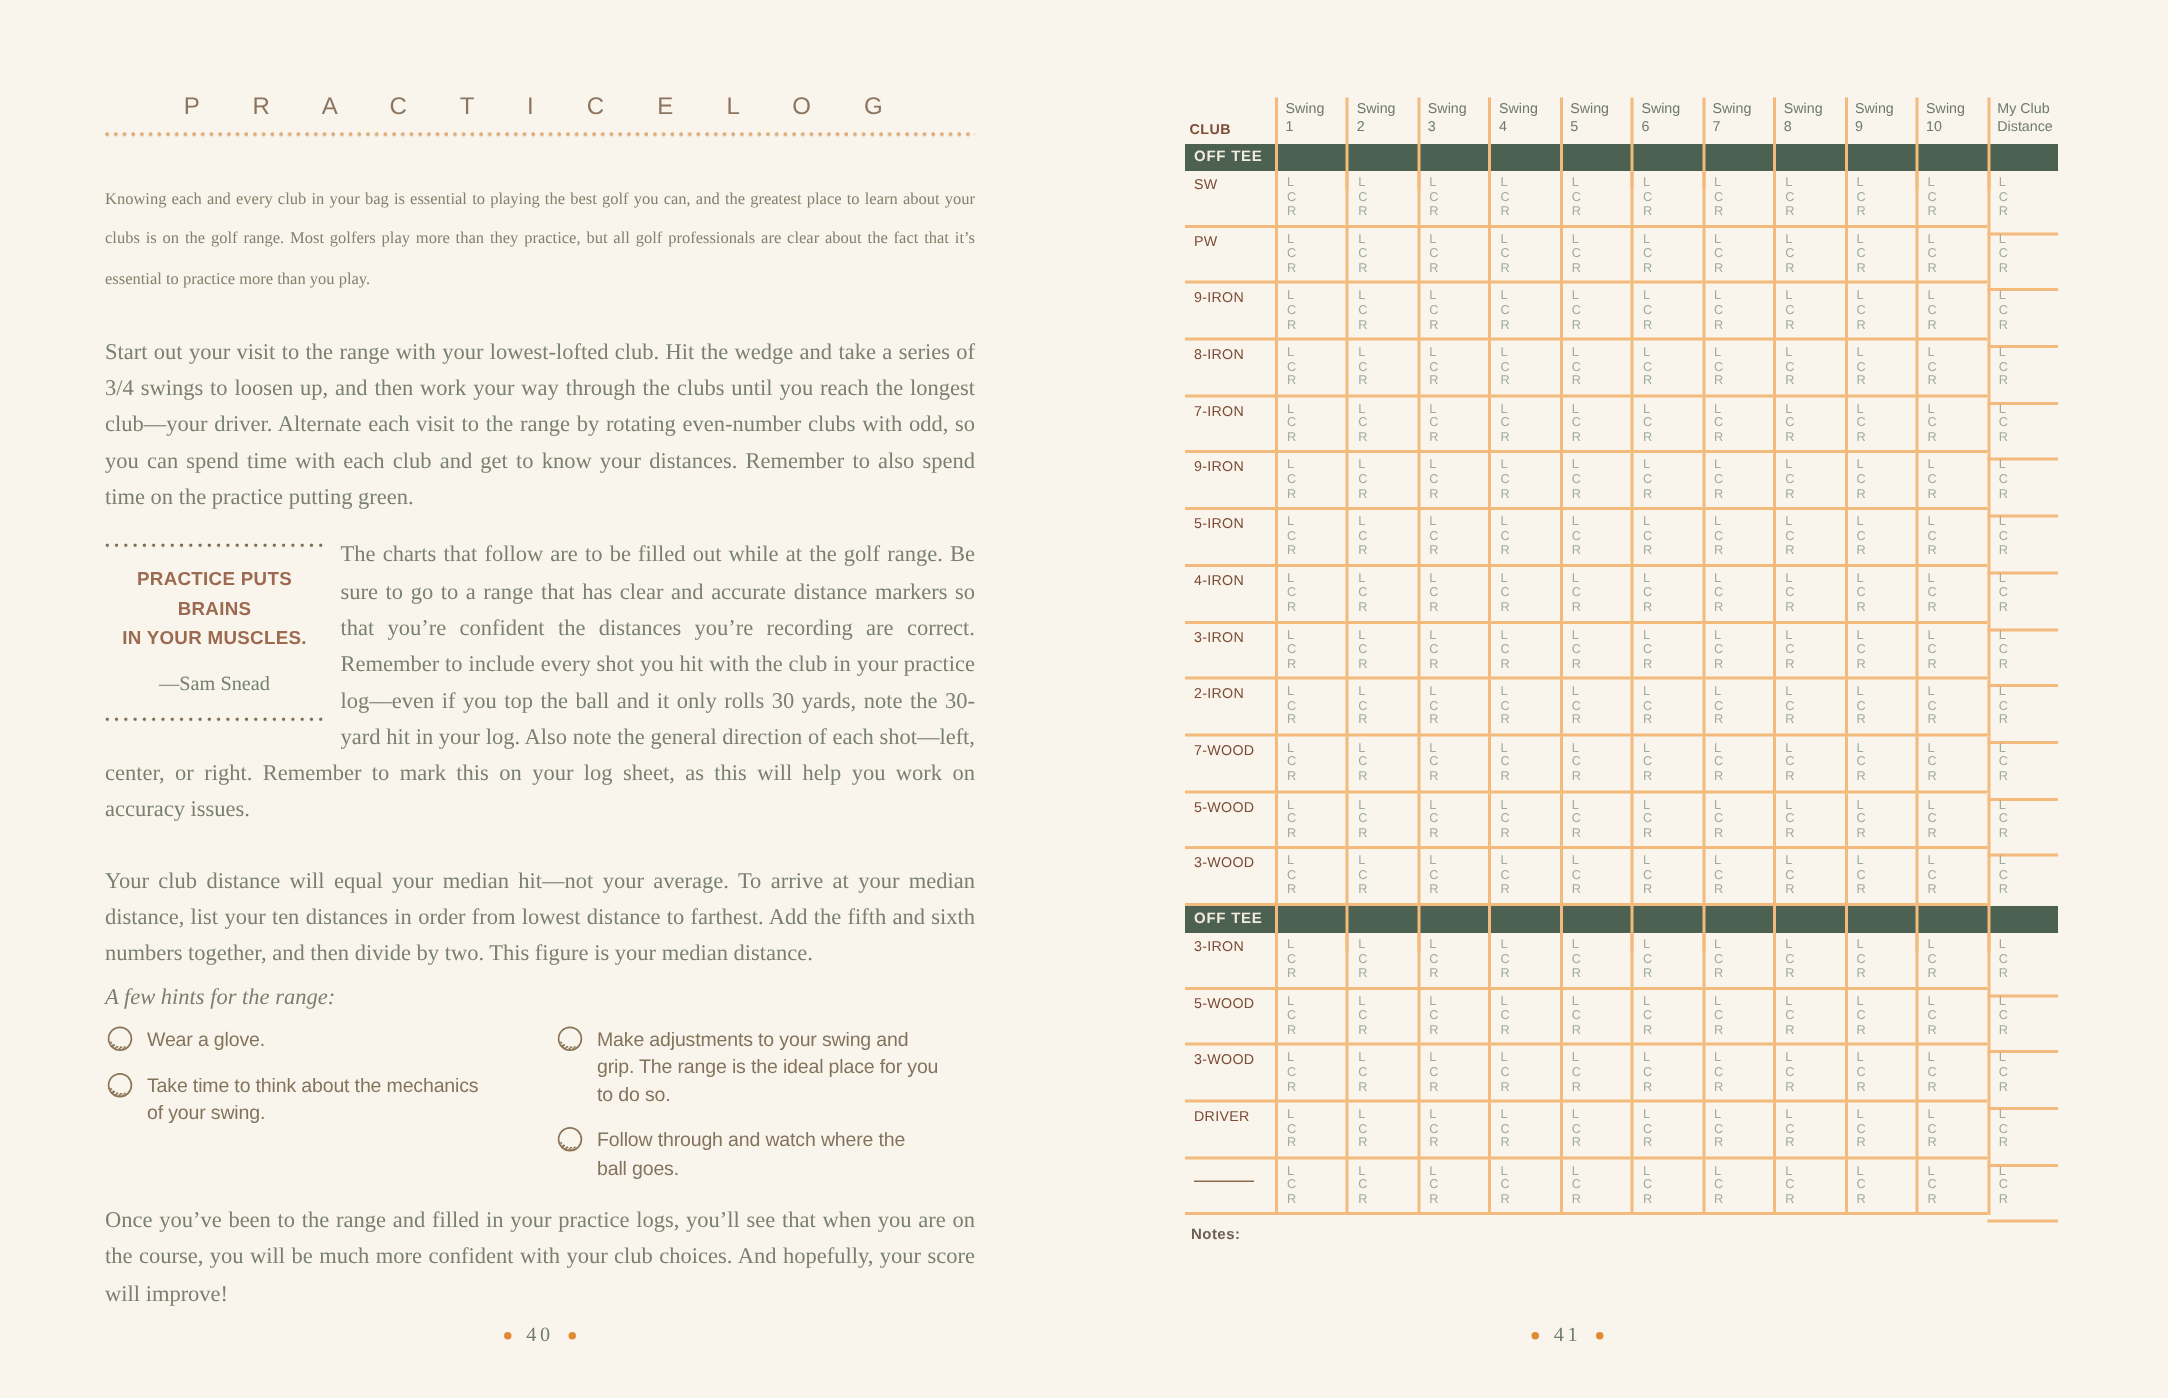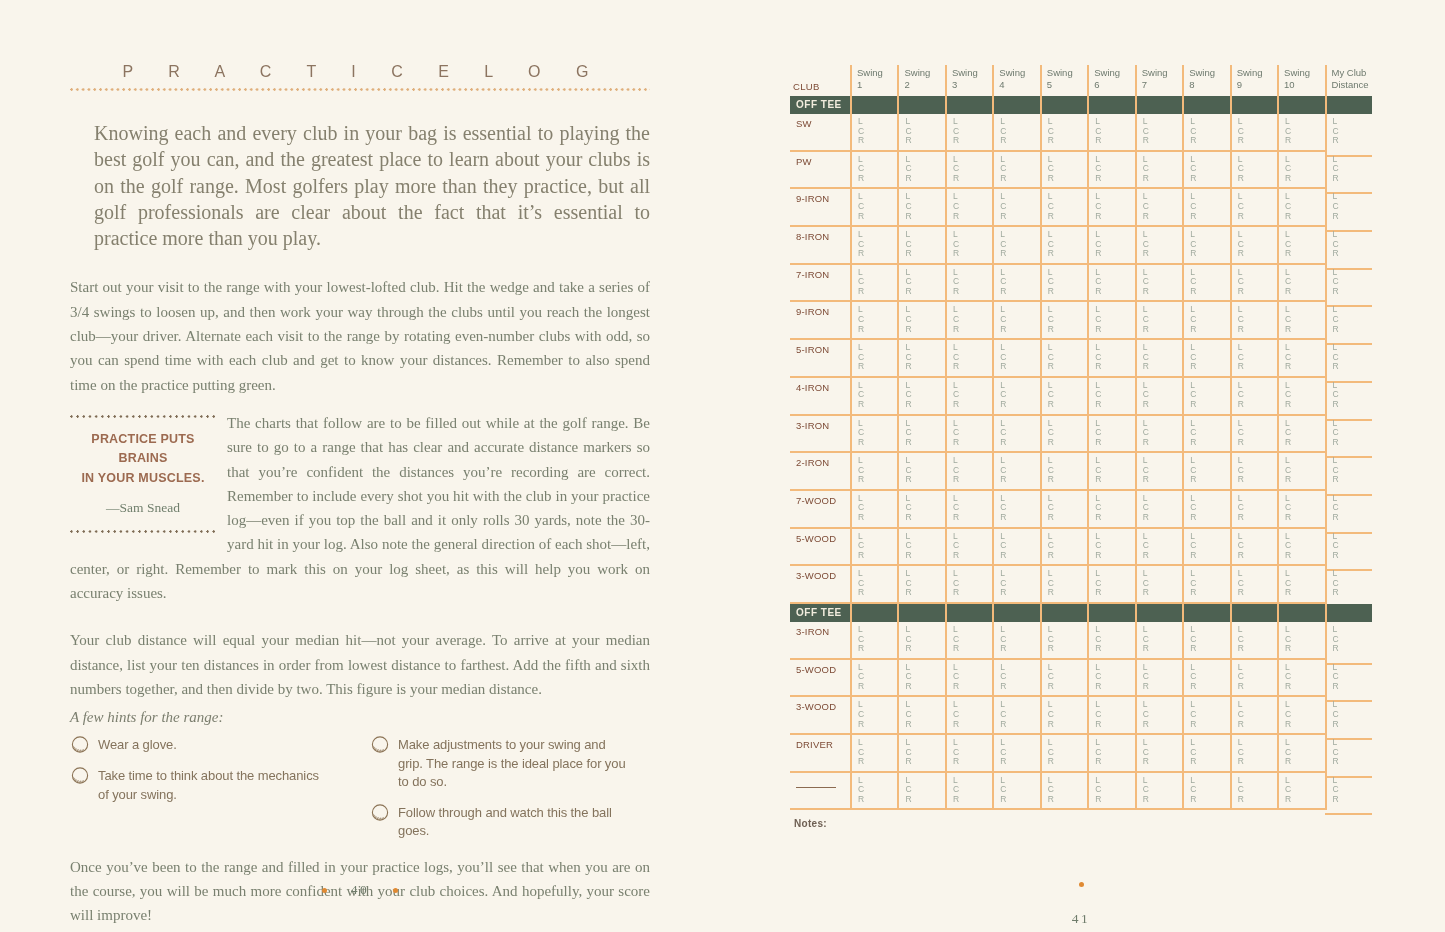--- a/index.html
+++ b/index.html
@@ -35,21 +35,21 @@
     margin-top:7px;text-align:center;line-height:20px;
     font-family:"Liberation Sans", sans-serif;
     font-size:16px;letter-spacing:9px;word-spacing:13px;color:var(--title);
   }
   .dotrule{
     height:3px;margin-top:6px;
     background-image:radial-gradient(circle at 1.5px 1.5px, var(--rule) 1.2px, transparent 1.45px);
     background-size:5.8px 3px;background-repeat:repeat-x;
   }
   p{margin:0;}
-  .lead{margin-top:29px;font-size:20px;line-height:26.3px;color:var(--lead);text-align:justify;margin-left:24px;}
+  .lead{margin-top:29px;font-size:11px;line-height:26.3px;color:var(--lead);text-align:justify;}
   .body-p{font-size:15px;line-height:24.3px;color:var(--body);text-align:justify;}
   .p2{margin-top:24px;}
   .p3wrap{margin-top:14px;}
   .quote-box{
     float:left;width:146px;margin-right:11px;padding-top:4px;text-align:center;
     font-family:"Liberation Sans", sans-serif;
   }
   .qdots{
     height:3px;
     background-image:radial-gradient(circle at 1.5px 1.5px, var(--qdots) 1.05px, transparent 1.3px);
@@ -63,43 +63,43 @@
   .hints{
     margin-top:10px;display:grid;grid-template-columns:300px 280px;
     font-family:"Liberation Sans", sans-serif;
   }
   .hint{display:flex;gap:8px;margin-bottom:12px;color:var(--hint);font-size:13px;line-height:18.5px;letter-spacing:-0.1px;}
   .hint svg{flex:0 0 20px;margin-top:-1px;}
   .hint .htext{max-width:228px;}
   .p5{margin-top:2px;clear:both;}
   
   .pagenum{
-    position:absolute;top:882px;display:flex;align-items:center;justify-content:center;gap:24px;
+    position:absolute;top:882px;display:flex;align-items:center;justify-content:center;gap:10px;
     font-size:13.5px;letter-spacing:2.5px;color:var(--pagenum);
   }
   .pagenum.pl{left:70px;width:580px;}
-  .pagenum.pr{left:790px;width:582px;flex-direction:column;}
+  .pagenum.pr{left:754px;width:582px;}
   .pagenum .d{width:5px;height:5px;border-radius:50%;background:var(--dot);}
   
   .right-page{position:absolute;left:790px;top:58px;width:582px;font-family:"Liberation Sans", sans-serif;}
   .dateline{display:flex;align-items:flex-end;height:20px;}
   .dlabel{font-size:13px;font-weight:bold;letter-spacing:0.4px;color:var(--date);line-height:15px;}
   .dline{border-bottom:1.5px solid var(--uline);height:14px;margin-left:6px;}
   .dline.short{width:95px;margin-right:16px;}
   .dline.long{flex:1;}
   
   .ptable{margin-top:7px;width:582px;}
   .trow{display:grid;grid-template-columns:60px repeat(11,1fr);position:relative;}
   .trow.hdr{height:31px;}
   .trow.bar{height:18px;background:var(--green);}
   .trow.data{height:37.7px;}
   .cell{position:relative;border-left:2px solid var(--grid);}
   .cell.c0{border-left:none;}
   .hdr .cell{padding:2px 0 0 5px;font-size:9.5px;line-height:12px;color:var(--hdr);white-space:pre-line;}
-  .hdr .cell.c0{display:flex;align-items:flex-end;padding:0 0 3px 3px;font-size:9.5px;font-weight:normal;color:var(--club);letter-spacing:0.3px;}
+  .hdr .cell.c0{display:flex;align-items:flex-end;padding:0 0 3px 3px;font-size:9.5px;font-weight:bold;color:var(--club);letter-spacing:0.3px;}
   .bar .cell.c0{color:var(--bar-text);font-size:10px;font-weight:bold;letter-spacing:0.5px;padding:3px 0 16px 6px;white-space:nowrap;}
   .data .cell{border-bottom:2px solid var(--grid);}
   .data .cell.clast{border-bottom:none;}
   .data .cell.clast::after{
     content:"";position:absolute;left:-2px;right:0;bottom:-5px;height:2px;background:var(--grid);
   }
   .data .cell.c0{padding:4px 0 0 6px;font-size:9.5px;font-weight:normal;color:var(--club);letter-spacing:0.2px;}
   .data .cell.lcr{padding:3px 0 0 6px;font-size:8.5px;line-height:9.6px;color:var(--lcr);white-space:pre-line;}
   .blankline{display:inline-block;width:40px;height:10px;border-bottom:1px solid #8b6a50;}
   .notes{margin-top:8px;padding-left:4px;font-size:10px;font-weight:bold;letter-spacing:0.3px;color:var(--notes);}
@@ -158,21 +158,21 @@
           <path d="M4.6 13.8 Q8.5 17 12.5 15.8" fill="none" stroke="#8b7355" stroke-width="1" stroke-dasharray="1.4 1.1"></path>
         </svg>
         <span class="htext">Make adjustments to your swing and grip. The range is the ideal place for you to do so.</span>
       </div>
       <div class="hint">
         <svg width="20" height="20" viewBox="0 0 20 20">
           <circle cx="10" cy="9.5" r="7.6" fill="none" stroke="#8b7355" stroke-width="1.1"></circle>
           <path d="M3.6 11.5 Q8 16.8 14.5 14.6" fill="none" stroke="#8b7355" stroke-width="1" stroke-dasharray="1.4 1.1"></path>
           <path d="M4.6 13.8 Q8.5 17 12.5 15.8" fill="none" stroke="#8b7355" stroke-width="1" stroke-dasharray="1.4 1.1"></path>
         </svg>
-        <span class="htext">Follow through and watch this the ball goes.</span>
+        <span class="htext">Follow through and watch where the ball goes.</span>
       </div>
     </div>
   </div>
 
   <p class="body-p p5">Once you’ve been to the range and filled in your practice logs, you’ll see that when you are on the course, you will be much more confident with your club choices. And hopefully, your score will improve!</p>
 </div>
 
 <div class="pagenum pl">
   <span class="d"></span>
   <span>40</span>

